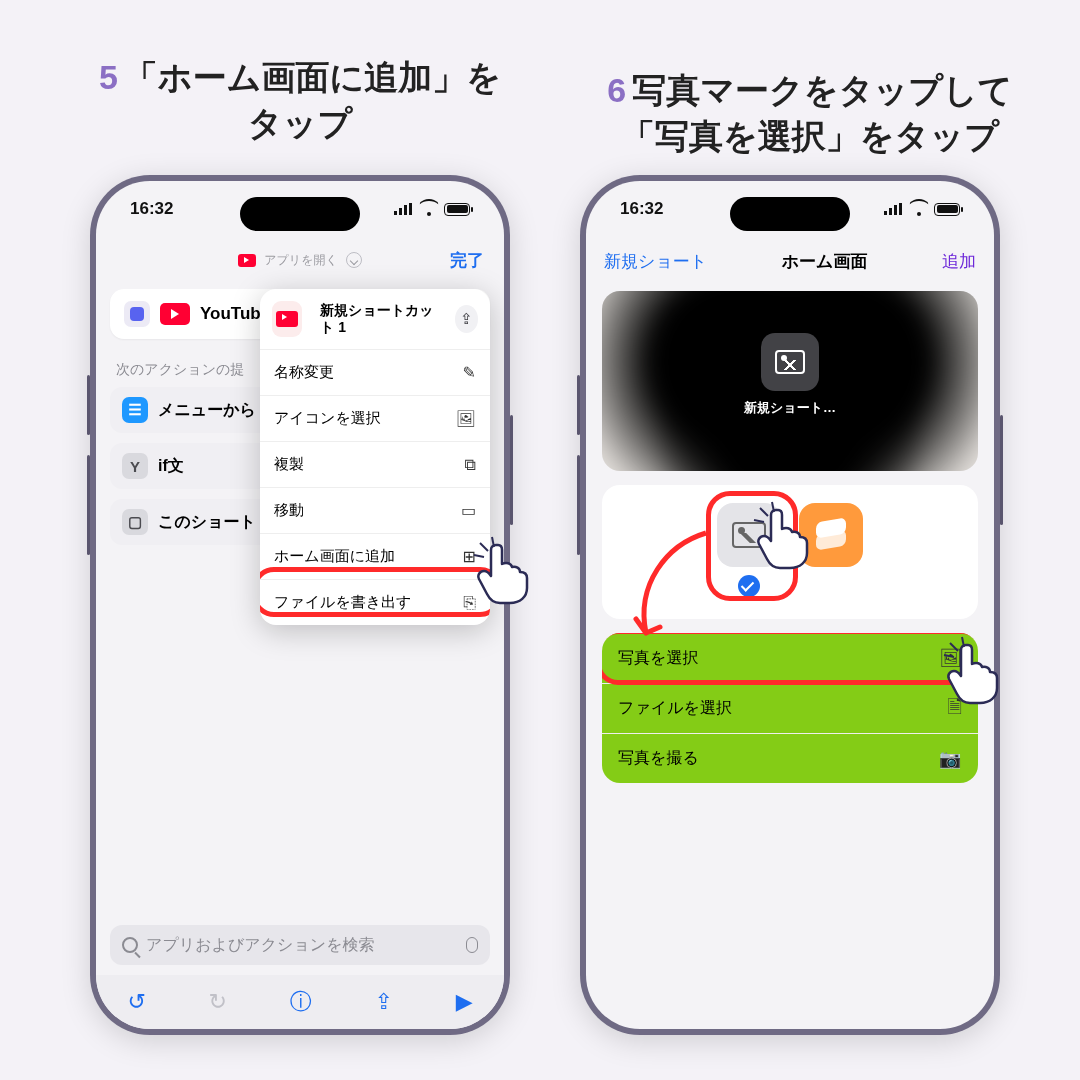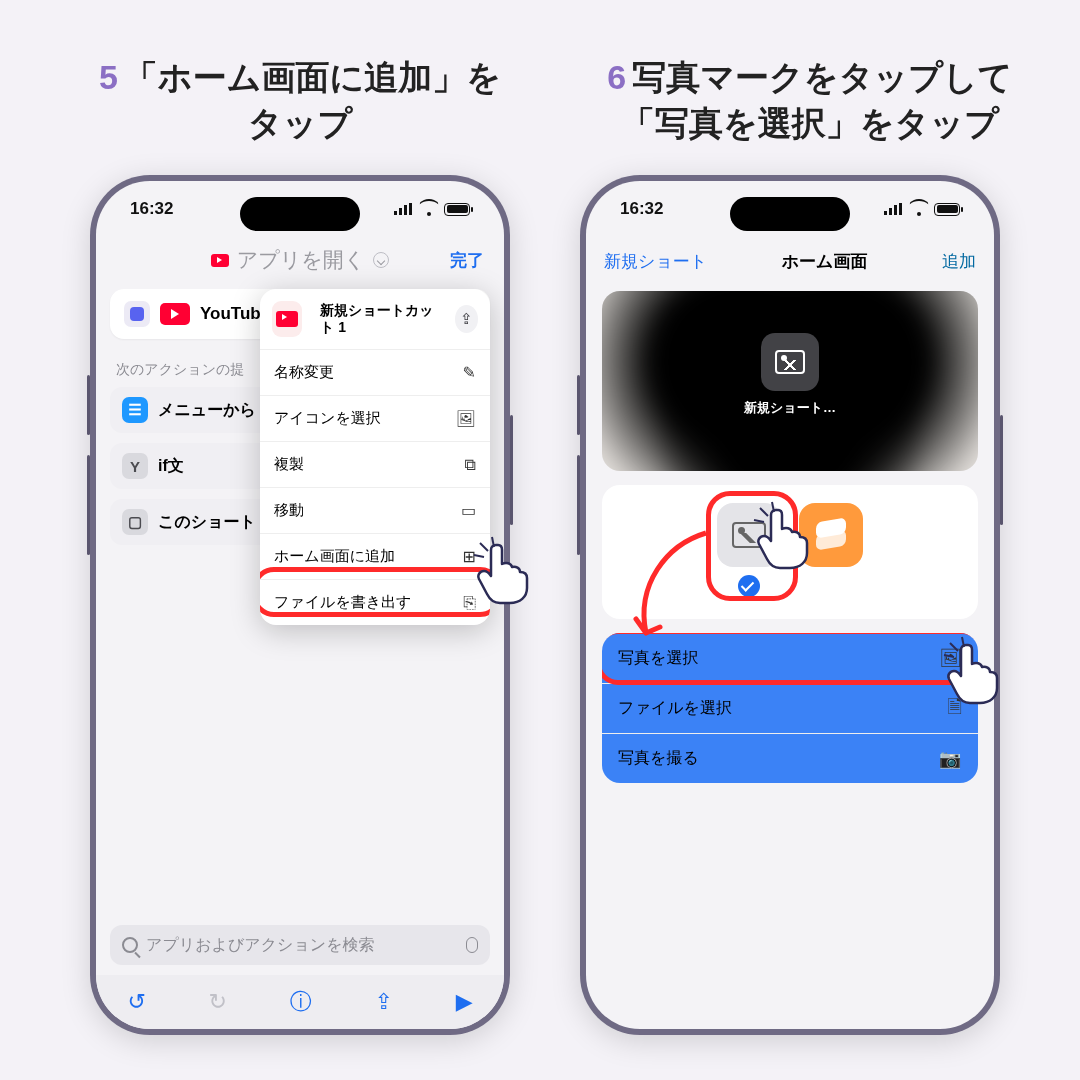--- a/index.html
+++ b/index.html
@@ -14,21 +14,21 @@
     position: absolute;
     font-size: 34px;
     font-weight: 700;
     color: #222;
     line-height: 1.35;
     text-align: left;
     width: 480px;
   }
   .caption .num { color: #8b6fc4; margin-right: 6px; }
   .cap-left  { left: 60px;  top: 55px; text-align: center;}
-  .cap-right { left: 570px; top: 55px; text-align: center;}
+  .cap-right { left: 570px; top: 68px; text-align: center;}
 
   
   .phone {
     position: absolute;
     width: 420px; height: 860px;
     border-radius: 60px;
     background: #6f6a84;
     padding: 6px;
     box-shadow: 0 6px 30px rgba(0,0,0,.15);
   }
@@ -69,21 +69,21 @@
   .wifi::after{content:"";position:absolute;left:7px;top:9px;width:4px;height:4px;background:#111;border-radius:50%;}
   .batt { width:26px; height:13px; border:1.5px solid #111; border-radius:4px; position:relative;}
   .batt::before{content:"";position:absolute;right:-4px;top:3px;width:2px;height:5px;background:#111;border-radius:1px;}
   .batt::after{content:"";position:absolute;inset:1.5px;background:#111;border-radius:2px;}
 
   .content { position:absolute; inset:56px 0 0 0; }
 
   
   .hdr-row { height:46px; display:flex; align-items:center; justify-content:center; position:relative; }
   .hdr-row .done { position:absolute; right:20px; color:#1e6ef0; font-size:17px; font-weight:600;}
-  .hdr-title { color:#9a9aa0; font-size:21px; display:flex; align-items:center; gap:8px;}
+  .hdr-title { color:#9a9aa0; font-size:12px; display:flex; align-items:center; gap:8px;}
   .yt-dot{width:18px;height:13px;background:#ff0033;border-radius:3px;position:relative;display:inline-block;}
   .yt-dot::after{content:"";position:absolute;left:6px;top:3px;border-left:5px solid #fff;border-top:3.5px solid transparent;border-bottom:3.5px solid transparent;}
   .chev{width:16px;height:16px;border:1.5px solid #bdbdc4;border-radius:50%;position:relative;display:inline-block;}
   .chev::after{content:"";position:absolute;left:4px;top:5px;width:5px;height:5px;border-right:1.5px solid #9a9aa0;border-bottom:1.5px solid #9a9aa0;transform:rotate(45deg);}
   .card {
     margin:6px 14px 0; background:#fff; border-radius:14px; height:50px;
     display:flex; align-items:center; padding:0 14px; gap:10px; font-size:17px;
     box-shadow:0 1px 2px rgba(0,0,0,.05);
   }
   .appicon{width:26px;height:26px;border-radius:7px;background:#eceaf5;display:flex;align-items:center;justify-content:center;}
@@ -120,21 +120,21 @@
   .ring-left{left:-8px;right:-12px;top:278px;height:50px;}
 
   
   .hand{position:absolute;z-index:70;pointer-events:none;}
   .hand svg{width:70px;height:70px;}
 
   
   .nav-r{height:48px;display:flex;align-items:center;justify-content:space-between;padding:0 18px;font-size:17px;}
   .nav-r .cancel{color:#1e6ef0;}
   .nav-r .title{font-weight:700;}
-  .nav-r .add{color:#0369a1;}
+  .nav-r .add{color:#6d28d9;}
   .preview{margin:6px 16px 0;height:180px;border-radius:18px;overflow:hidden;position:relative;background:#e4e0dc;}
   .heart-bg{position:absolute;inset:-30px;background:
     radial-gradient(circle at 38% 42%, #000 0 28%, transparent 55%),
     radial-gradient(circle at 62% 42%, #000 0 28%, transparent 55%),
     radial-gradient(circle at 50% 72%, #000 0 26%, transparent 50%);
     filter:blur(10px);}
   .prev-icon{position:absolute;left:50%;top:42px;transform:translateX(-50%);width:58px;height:58px;border-radius:14px;background:rgba(120,120,128,.55);display:flex;align-items:center;justify-content:center;}
   .pic-glyph{width:30px;height:24px;border:2px solid #fff;border-radius:4px;position:relative;}
   .pic-glyph::before{content:"";position:absolute;left:4px;top:3px;width:6px;height:6px;border-radius:50%;background:#fff;}
   .pic-glyph::after{content:"";position:absolute;left:2px;bottom:2px;right:2px;height:10px;background:linear-gradient(135deg,transparent 45%,#fff 46% 54%,transparent 55%),linear-gradient(45deg,transparent 45%,#fff 46% 54%,transparent 55%);}
@@ -146,21 +146,21 @@
   .opt-gray{background:#e4e4e8;}
   .opt-orange{background:#ff9a3c;}
   .pic-dark{width:34px;height:26px;border:2.5px solid #666;border-radius:4px;position:relative;}
   .pic-dark::before{content:"";position:absolute;left:4px;top:3px;width:7px;height:7px;border-radius:50%;background:#666;}
   .pic-dark::after{content:"";position:absolute;left:3px;bottom:3px;width:22px;height:10px;background:linear-gradient(45deg,transparent 40%,#666 41% 59%,transparent 60%);}
   .layers{width:30px;height:30px;position:relative;}
   .layers::before,.layers::after{content:"";position:absolute;left:0;width:30px;height:16px;background:#fff;border-radius:6px;transform:skewY(-10deg);}
   .layers::before{top:0;} .layers::after{top:12px;opacity:.8;}
   .check{width:22px;height:22px;border-radius:50%;background:#1e6ef0;position:relative;}
   .check::after{content:"";position:absolute;left:6px;top:4px;width:5px;height:10px;border-right:2.5px solid #fff;border-bottom:2.5px solid #fff;transform:rotate(45deg);}
-  .list2{margin:14px 16px 0;background:#3b82f6;border-radius:18px;overflow:hidden;}
+  .list2{margin:14px 16px 0;background:#84cc16;border-radius:18px;overflow:hidden;}
   .li2{height:50px;display:flex;align-items:center;justify-content:space-between;padding:0 16px;font-size:16px;border-top:1px solid #eee;}
   .li2:first-child{border-top:none;}
   .li2 .ic{font-size:18px;color:#333;}
   .ring-right-icon{position:absolute;border:5px solid #ff2a2a;border-radius:24px;z-index:55;pointer-events:none;}
   .arrow-svg{position:absolute;z-index:56;pointer-events:none;}
 
 </style>
 </head>
 <body>
 

